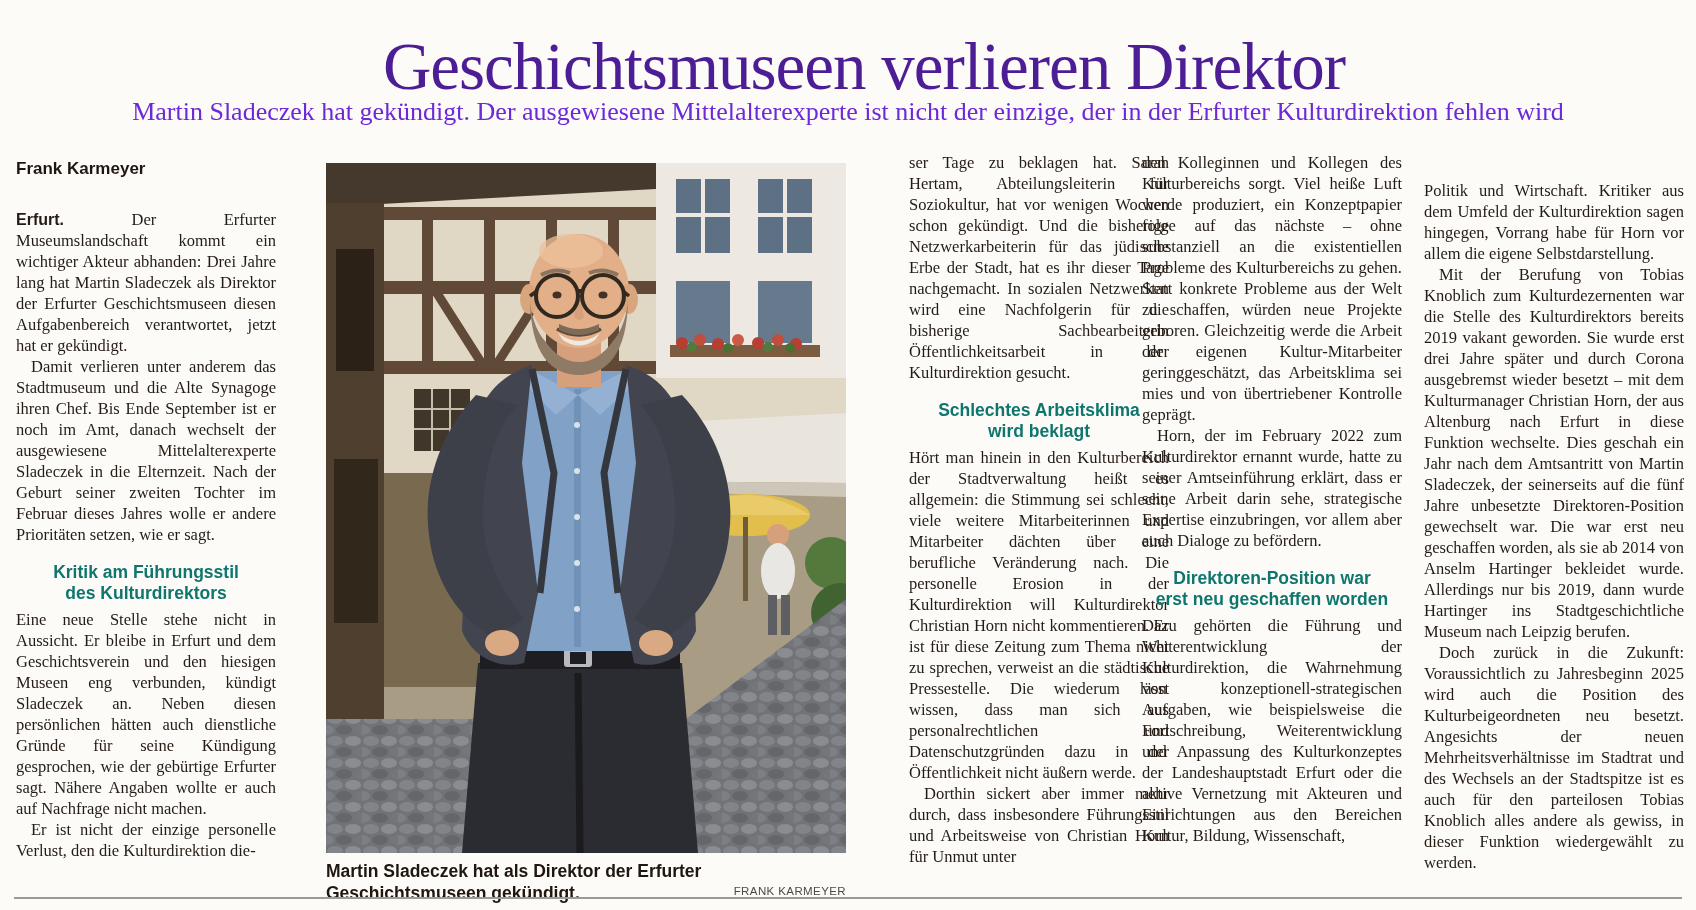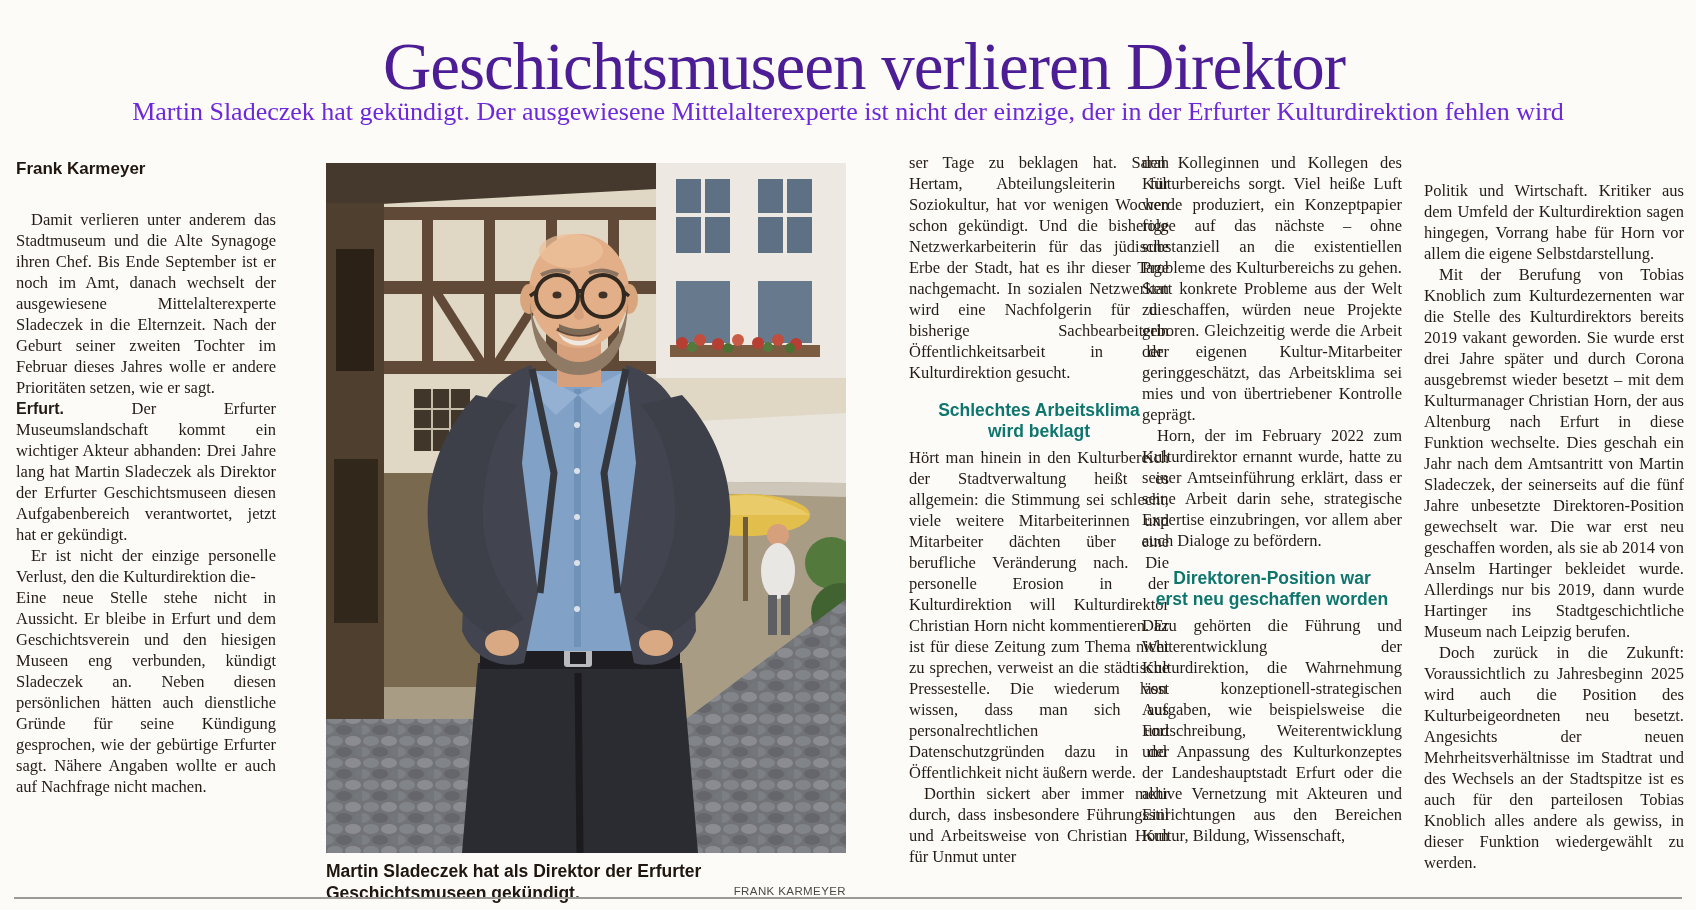--- a/index.html
+++ b/index.html
@@ -54,24 +54,25 @@
 </head>
 <body>
 
 <div class="page">
 
   <h1 class="headline">Geschichtsmuseen verlieren Direktor</h1>
   <p class="subhead">Martin Sladeczek hat gekündigt. Der ausgewiesene Mittelalterexperte ist nicht der einzige, der in der Erfurter Kulturdirektion fehlen wird</p>
 
   <div class="col col1">
     <div class="byline">Frank Karmeyer</div>
+    <p class="body"><span class="dateline">Erfurt.</span> <span>Der Erfurter Museumslandschaft kommt ein wichtiger Akteur abhanden: Drei Jahre lang hat Martin Sladeczek als Direktor der Erfurter Geschichtsmuseen diesen Aufgabenbereich verantwortet, jetzt hat er gekündigt.</span></p>
     <p class="body indent">Damit verlieren unter anderem das Stadtmuseum und die Alte Synagoge ihren Chef. Bis Ende September ist er noch im Amt, danach wechselt der ausgewiesene Mittelalterexperte Sladeczek in die Elternzeit. Nach der Geburt seiner zweiten Tochter im Februar dieses Jahres wolle er andere Prioritäten setzen, wie er sagt.</p>
-    <p class="body"><span class="dateline">Erfurt.</span> <span>Der Erfurter Museumslandschaft kommt ein wichtiger Akteur abhanden: Drei Jahre lang hat Martin Sladeczek als Direktor der Erfurter Geschichtsmuseen diesen Aufgabenbereich verantwortet, jetzt hat er gekündigt.</span></p>
+    <h3 class="crosshead"><span>Kritik am Führungsstil</span><br><span>des Kulturdirektors</span></h3>
+    <p class="body">Eine neue Stelle stehe nicht in Aussicht. Er bleibe in Erfurt und dem Geschichtsverein und den hiesigen Museen eng verbunden, kündigt Sladeczek an. Neben diesen persönlichen hätten auch dienstliche Gründe für seine Kündigung gesprochen, wie der gebürtige Erfurter sagt. Nähere Angaben wollte er auch auf Nachfrage nicht machen.</p>
     <p class="body indent">Er ist nicht der einzige personelle Verlust, den die Kulturdirektion die-</p>
-    <p class="body">Eine neue Stelle stehe nicht in Aussicht. Er bleibe in Erfurt und dem Geschichtsverein und den hiesigen Museen eng verbunden, kündigt Sladeczek an. Neben diesen persönlichen hätten auch dienstliche Gründe für seine Kündigung gesprochen, wie der gebürtige Erfurter sagt. Nähere Angaben wollte er auch auf Nachfrage nicht machen.</p>
   </div>
 
   <figure class="photo-block">
     <svg class="photo-frame" viewBox="0 0 520 690" xmlns="http://www.w3.org/2000/svg" aria-hidden="true">
       <defs>
         <pattern id="cobb" width="36" height="22" patternUnits="userSpaceOnUse">
           <rect width="36" height="22" fill="#6e7278"></rect>
           <ellipse cx="9" cy="6" rx="8" ry="5" fill="#7f848c"></ellipse>
           <ellipse cx="27" cy="6" rx="8" ry="5" fill="#888d94"></ellipse>
           <ellipse cx="18" cy="17" rx="8" ry="5" fill="#61656c"></ellipse>

